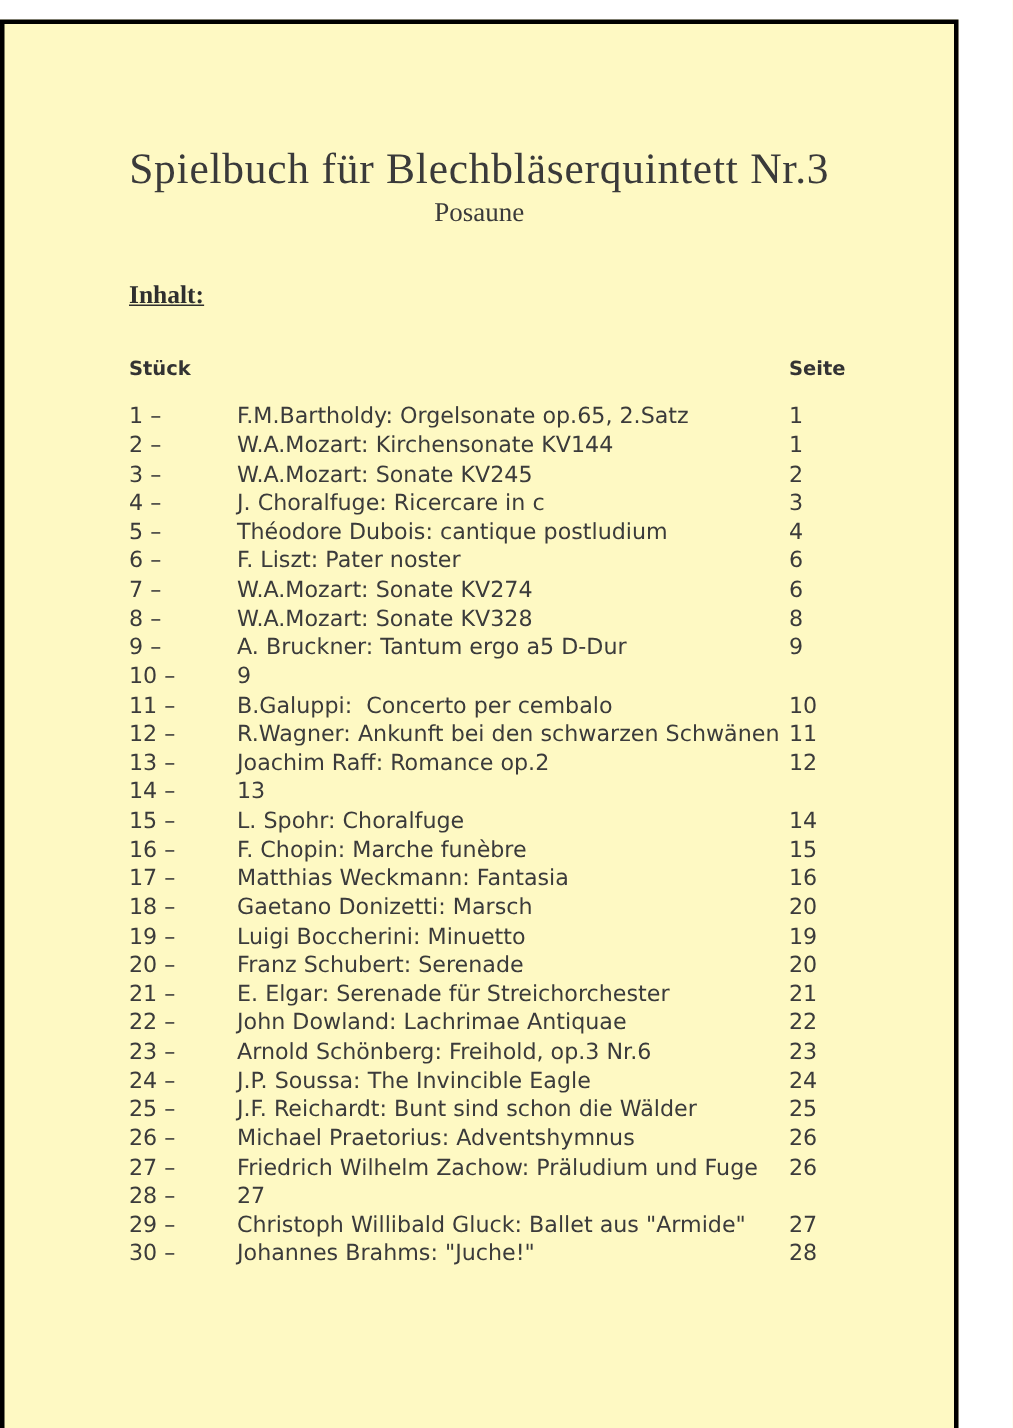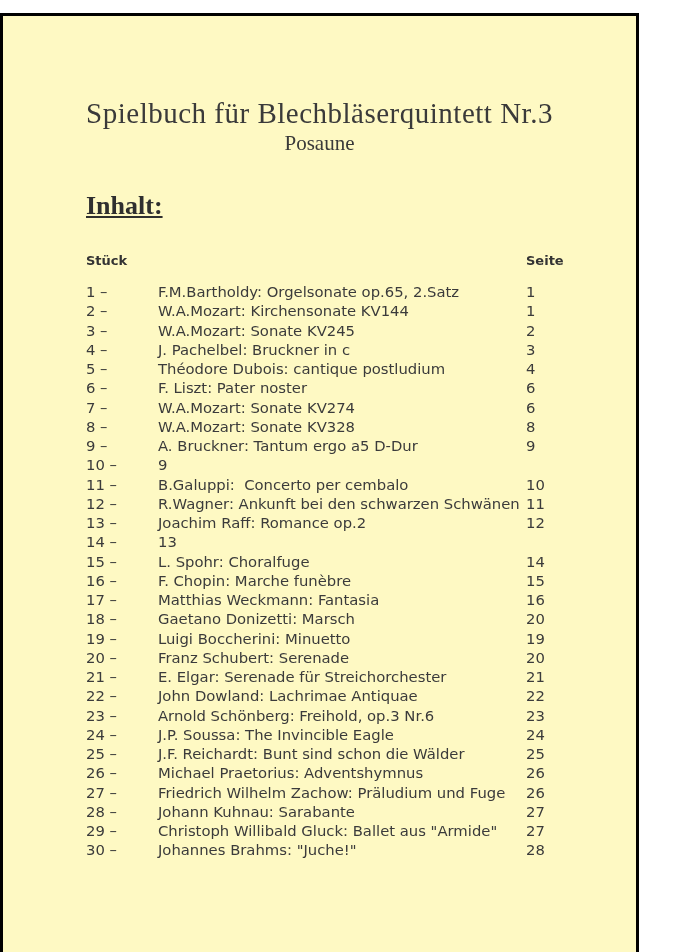--- a/index.html
+++ b/index.html
@@ -23,28 +23,28 @@
     text-align: center;
     font-family: "Liberation Serif", serif;
     font-size: 29px;
     font-weight: 400;
     color: #3a3a3a;
     letter-spacing: 0.5px;
   }
   .doc-subtitle {
     text-align: center;
     font-family: "Liberation Serif", serif;
-    font-size: 21px;
+    font-size: 18px;
     color: #3a3a3a;
     margin-top: 1px;
   }
   .section-heading {
     margin: 35px 0 0 83px;
     font-family: "Liberation Serif", serif;
-    font-size: 26px;
+    font-size: 17px;
     font-weight: bold;
     color: #2f2f2f;
     text-decoration: underline;
     display: inline-block;
   }
   .toc-header {
     display: flex;
     margin: 32px 0 0 83px;
     font-weight: bold;
     font-size: 13px;
@@ -96,21 +96,21 @@
     </div>
 
     <div class="row">
       <span class="col-num">3 –</span>
       <span class="col-title">W.A.Mozart: Sonate KV245</span>
       <span class="col-page">2</span>
     </div>
 
     <div class="row">
       <span class="col-num">4 –</span>
-      <span class="col-title">J. Pachelbel: Bruckner in c</span>
+      <span class="col-title">J. Choralfuge: Ricercare in c</span>
       <span class="col-page">3</span>
     </div>
 
     <div class="row">
       <span class="col-num">5 –</span>
       <span class="col-title">Théodore Dubois: cantique postludium</span>
       <span class="col-page">4</span>
     </div>
 
     <div class="row">
@@ -238,21 +238,20 @@
     </div>
 
     <div class="row">
       <span class="col-num">27 –</span>
       <span class="col-title">Friedrich Wilhelm Zachow: Präludium und Fuge</span>
       <span class="col-page">26</span>
     </div>
 
     <div class="row">
       <span class="col-num">28 –</span>
-      <span class="col-title">Johann Kuhnau: Sarabante</span>
       <span class="col-page">27</span>
     </div>
 
     <div class="row">
       <span class="col-num">29 –</span>
       <span class="col-title">Christoph Willibald Gluck: Ballet aus "Armide"</span>
       <span class="col-page">27</span>
     </div>
 
     <div class="row">

